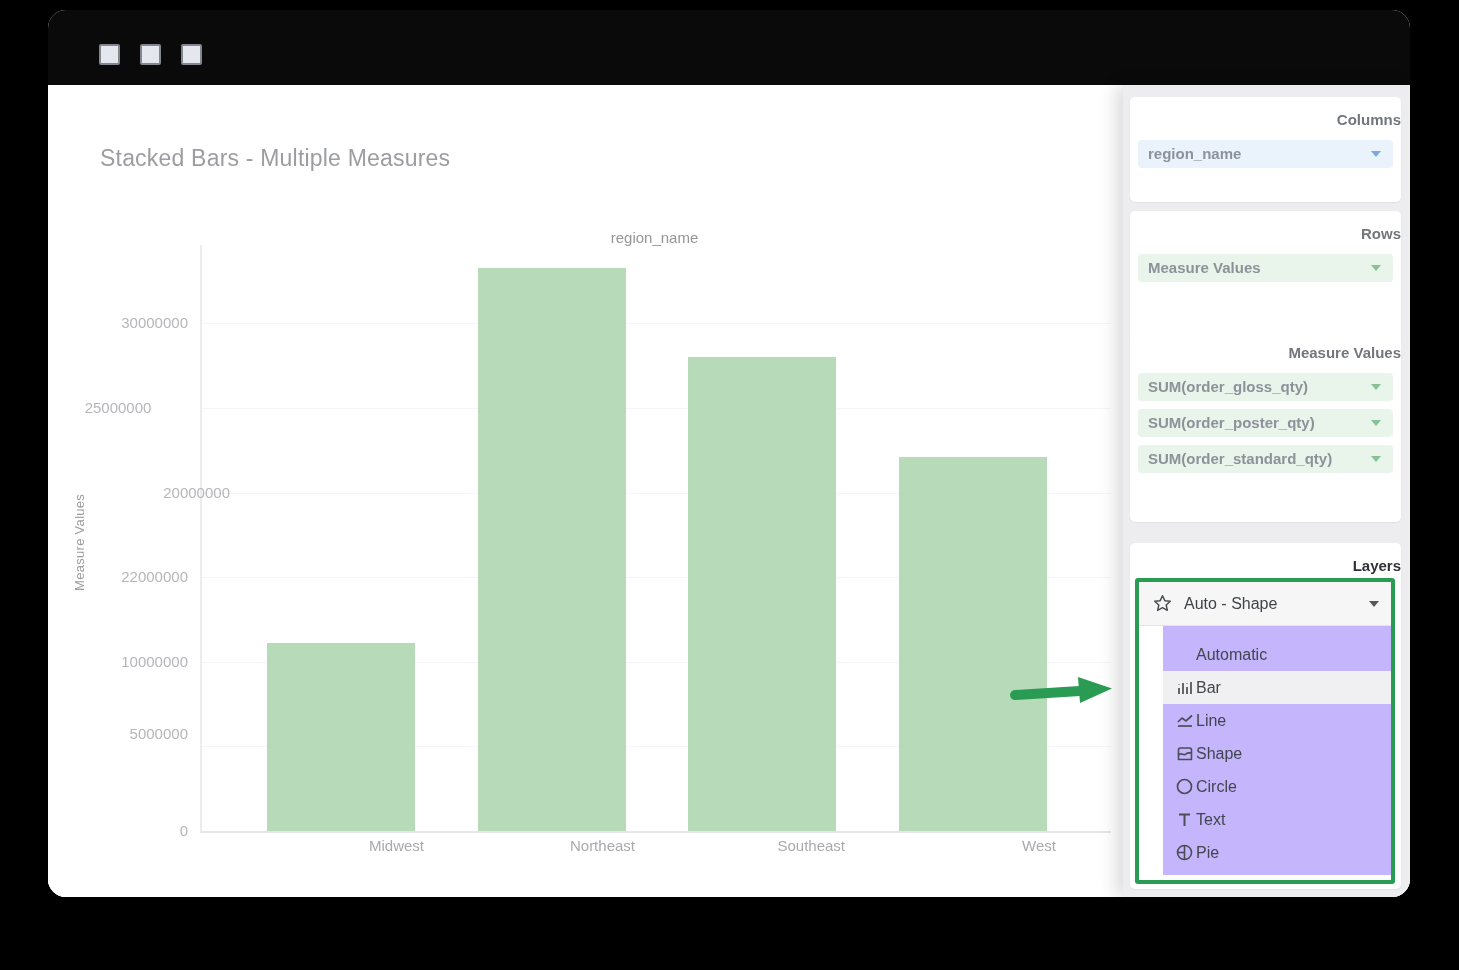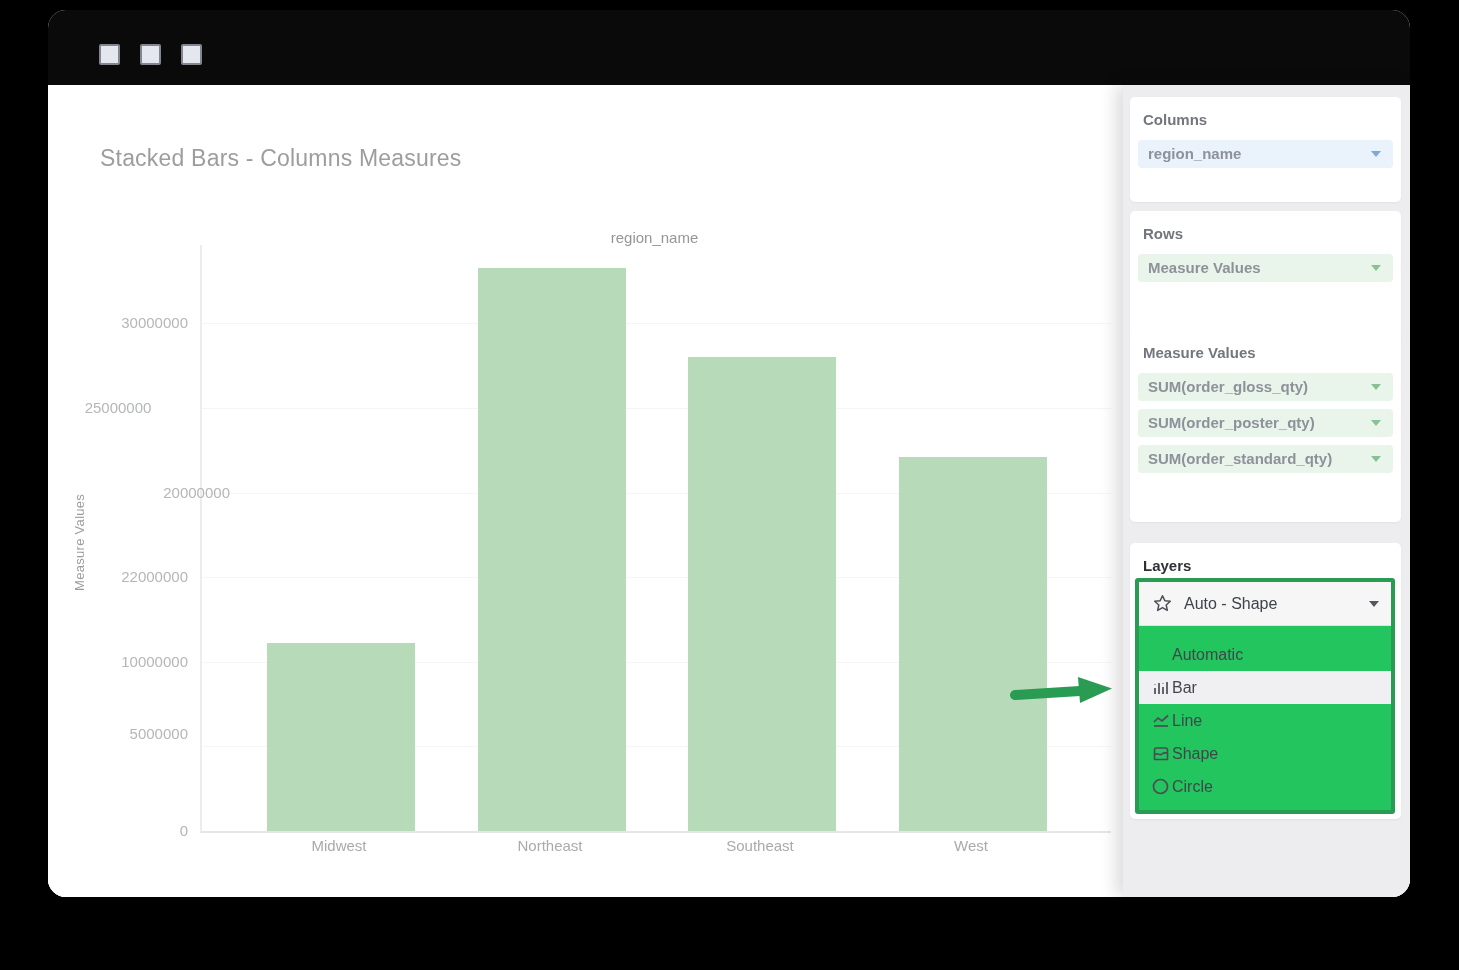--- a/index.html
+++ b/index.html
@@ -38,39 +38,39 @@
     position:absolute;left:152px;top:160px;width:909px;height:586px;
     border-left:2px solid #ececef;border-bottom:2px solid #e6e6e9;
   }
   .gridline{position:absolute;left:0;right:0;height:1px;background:#f5f5f7;}
   .bar{position:absolute;bottom:0;width:148px;background:#b7dbb8;}
   .ytick{
     position:absolute;left:0;width:140px;text-align:right;
     font-size:15px;color:#b4b6b9;
   }
   .xtick{
-    position:absolute;top:752px;width:170px;text-align:center;
+    position:absolute;top:752px;width:170px;text-align:right;
     font-size:15px;color:#a8aaad;
   }
 
   
   .sidebar{
     position:absolute;left:1075px;top:0;width:287px;height:100%;
     background:#ededf0;box-shadow:-7px 0 16px rgba(0,0,0,.14);
   }
   .card{
     position:absolute;left:7px;width:271px;background:#fff;border-radius:5px;
     box-shadow:0 1px 2px rgba(0,0,0,.05);box-sizing:border-box;
   }
   #card-columns{top:12px;height:105px;}
   #card-rows{top:126px;height:132px;}
   #card-measures{top:245px;height:192px;}
-  #card-layers{top:458px;height:276px;}
+  #card-layers{top:458px;height:346px;}
   .card-header{
-    padding:14px 0 0 13px;font-size:15px;font-weight:bold;color:#72767d;
+    padding:14px 0 0 13px;font-size:15px;font-weight:bold;color:#72767d;text-align:right;
   }
   .card-header.strong{color:#2e3237;}
   .pill{
     position:relative;margin:12px 8px 0 8px;height:28px;border-radius:4px;
     font-size:15px;font-weight:bold;color:#8d929a;line-height:28px;
     padding-left:10px;box-sizing:border-box;
   }
   .pill-blue{background:#eaf2fb;}
   .pill-green{background:#e9f4ea;}
   .pill + .pill{margin-top:8px;}
@@ -86,21 +86,21 @@
   .green-box{
     position:absolute;left:5px;right:6px;top:35px;bottom:5px;
     border:4px solid #2a9b52;border-radius:3px;background:#fff;overflow:hidden;
   }
   .selector{
     position:relative;height:43px;background:#f6f6f7;border-bottom:1px solid #e3e3e6;
     display:flex;align-items:center;padding-left:12px;gap:10px;
     font-size:16px;color:#3f434a;
   }
   .selector .caret{top:19px;}
-  .menu{padding:12px 0 6px 0;background:#22c55e;}
+  .menu{padding:12px 0 6px 0;background:#c4b5fd;margin-left:24px;}
   .menu-item{
     height:33px;display:flex;align-items:center;padding-left:10px;
     font-size:16px;color:#42464c;
   }
   .menu-item.highlighted{background:#f0f0f2;}
   .mi-icon{width:23px;display:flex;justify-content:center;align-items:center;}
 
   
   .arrow-svg{position:absolute;left:958px;top:662px;z-index:50;}
 </style>
@@ -111,21 +111,21 @@
 
   <div class="titlebar">
     <div class="win-square" style="left:51px"></div>
     <div class="win-square" style="left:92px"></div>
     <div class="win-square" style="left:133px"></div>
   </div>
 
   <div class="content">
 
     <div class="chart-area">
-      <div class="chart-title">Stacked Bars - Columns Measures</div>
+      <div class="chart-title">Stacked Bars - Multiple Measures</div>
       <div class="top-axis-label">region_name</div>
       <div class="y-axis-title">Measure Values</div>
       <div class="plot" id="plot">
           <div class="gridline" style="top: 501.4px;"></div>
           <div class="gridline" style="top: 416.8px;"></div>
           <div class="gridline" style="top: 332.2px;"></div>
           <div class="gridline" style="top: 247.6px;"></div>
           <div class="gridline" style="top: 163px;"></div>
           <div class="gridline" style="top: 78.4px;"></div>
           <div class="bar" title="Midwest" style="left: 65px; height: 187.812px; background: rgb(183, 219, 184);"></div>

